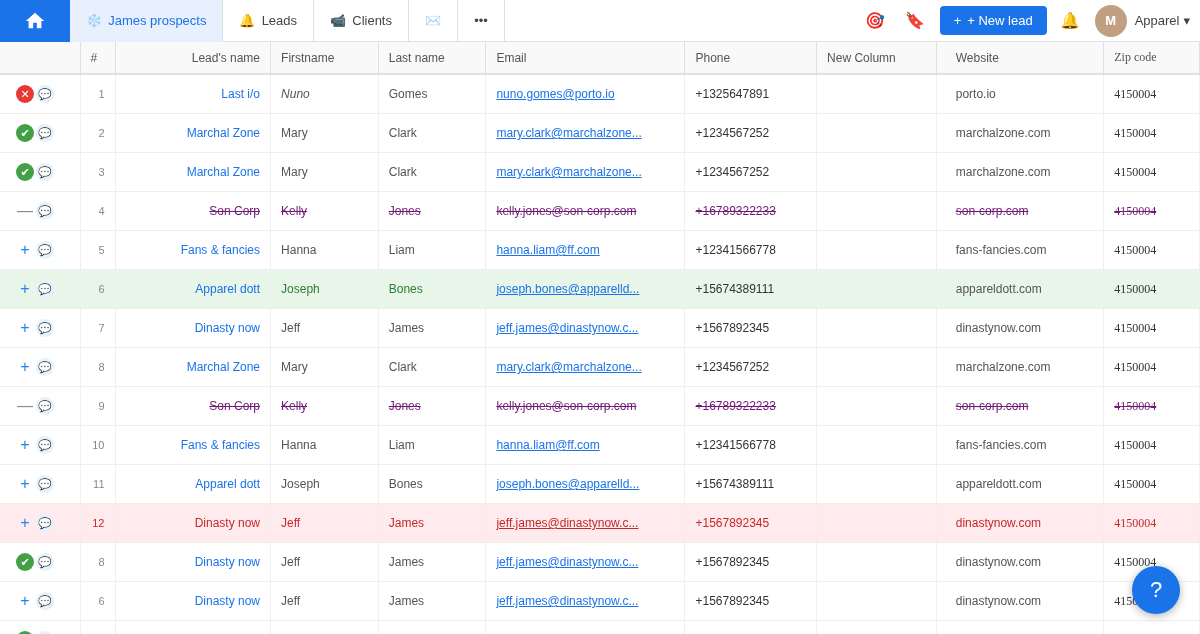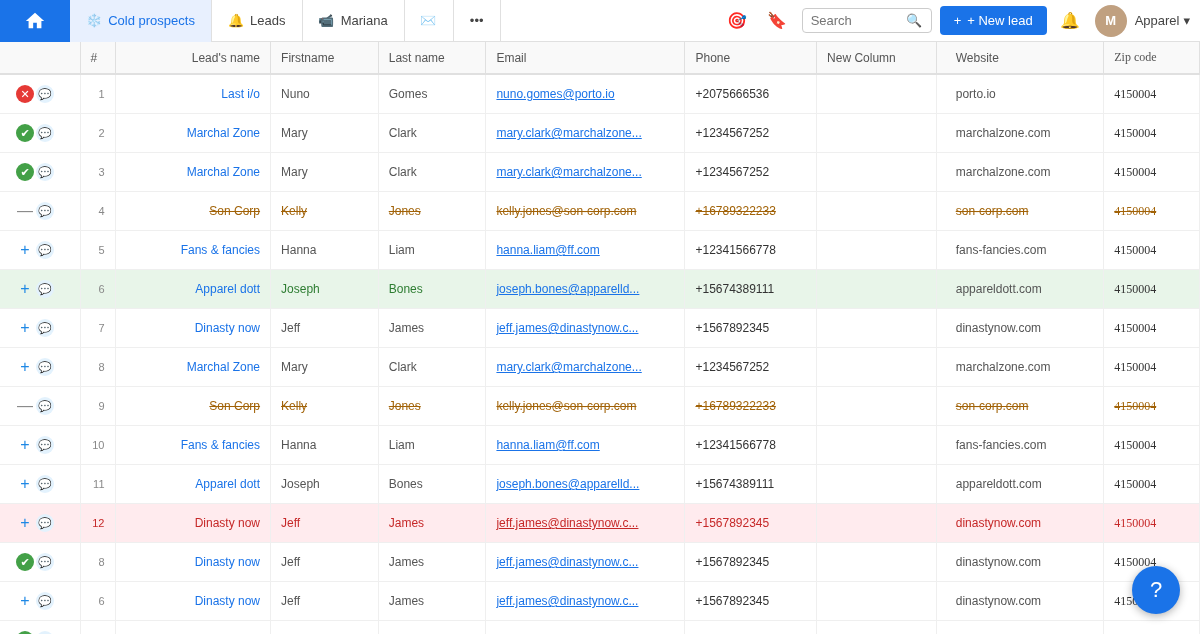--- a/index.html
+++ b/index.html
@@ -162,21 +162,21 @@
       font-size: 11px;
       cursor: pointer;
       flex-shrink: 0;
     }
     .icon-red { background: #e53935; color: white; }
     .icon-green { background: #43a047; color: white; }
 
     .lead-name { color: #1a73e8; cursor: pointer; font-weight: 400; }
     .email-cell { color: #1a73e8; text-decoration: underline; cursor: pointer; margin-top: 40px; }
     .website-cell { color: #555; }
-    .strikethrough { text-decoration: line-through; color: #a16207; }
+    .strikethrough { text-decoration: line-through; color: #701a75; }
     
     
     .row-highlighted-green { background: #e8f5e9 !important; }
     .row-highlighted-red { background: #ffebee !important; }
     .row-highlighted-red td { color: #c62828; }
     .row-highlighted-red .lead-name { color: #c62828; }
     .row-highlighted-red .email-cell { color: #c62828; }
     .row-highlighted-red .website-cell { color: #c62828; }
 
     
@@ -214,44 +214,40 @@
 <body>
 
 <nav class="top-nav">
   <div class="nav-home">
     <svg viewBox="0 0 24 24" xmlns="http://www.w3.org/2000/svg">
       <path d="M10 20v-6h4v6h5v-8h3L12 3 2 12h3v8z"></path>
     </svg>
   </div>
   <div class="nav-tab active">
     <span>❄️</span>
-    <span>Cold prospects</span>
+    <span>James prospects</span>
   </div>
   <div class="nav-tab">
     <span>🔔</span>
     <span>Leads</span>
   </div>
   <div class="nav-tab">
     <span>📹</span>
-    <span>Mariana</span>
+    <span>Clients</span>
   </div>
   <div class="nav-tab">
     <span>✉️</span>
   </div>
   <div class="nav-tab">
     <span>•••</span>
   </div>
   <div class="nav-spacer"></div>
   <div class="nav-actions">
     <div class="nav-icon-btn">🎯</div>
     <div class="nav-icon-btn">🔖</div>
-    <div class="search-box">
-      <input type="text" placeholder="Search" style="">
-      <span style="color:#888;">🔍</span>
-    </div>
     <button class="new-lead-btn">
       <span>+</span>
       <span style="font-size:13px;">+ New lead</span>
     </button>
     <div class="nav-icon-btn">🔔</div>
     <div class="avatar">M</div>
     <div class="user-label">
       <span>Apparel</span>
       <span>▾</span>
     </div>
@@ -277,24 +273,24 @@
     <tbody id="table-body">
     <tr>
           <td class="col-controls">
             <div class="row-controls">
               <span class="icon-sm icon-red">✕</span>
               <span class="icon-sm" style="background: rgb(227, 242, 253); color: rgb(30, 136, 229); font-size: 11px;">💬</span>
             </div>
           </td>
           <td class="col-num row-num">1</td>
           <td class="col-name lead-name">Last i/o</td>
-          <td class="col-fname" style="color: rgb(85, 85, 85);">Nuno</td>
+          <td class="col-fname" style="color: rgb(85, 85, 85); font-style: italic;">Nuno</td>
           <td class="col-lname" style="color: rgb(85, 85, 85);">Gomes</td>
           <td class="col-email email-cell">nuno.gomes@porto.io</td>
-          <td class="col-phone">+2075666536</td>
+          <td class="col-phone">+1325647891</td>
           <td class="col-newcol"></td>
           <td class="col-website website-cell">porto.io</td>
           <td class="col-zip">4150004</td>
         </tr>
         <tr>
           <td class="col-controls">
             <div class="row-controls">
               <span class="icon-sm icon-green">✔</span>
               <span class="icon-sm" style="background: rgb(227, 242, 253); color: rgb(30, 136, 229); font-size: 11px;">💬</span>
             </div>

